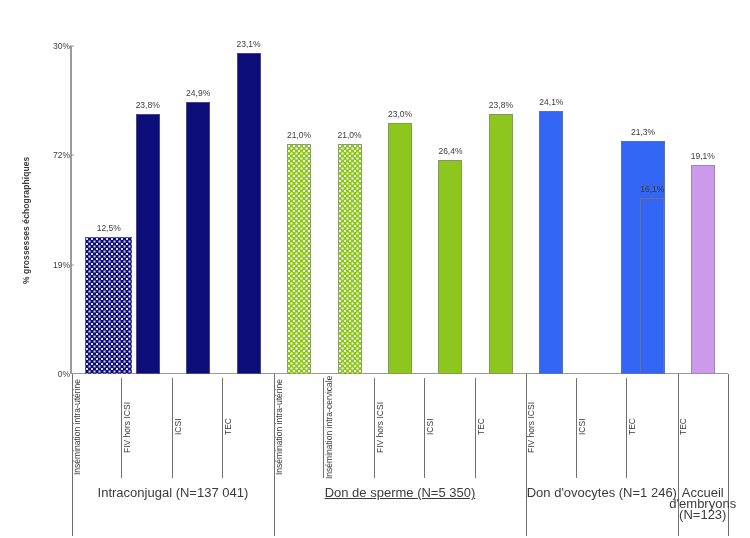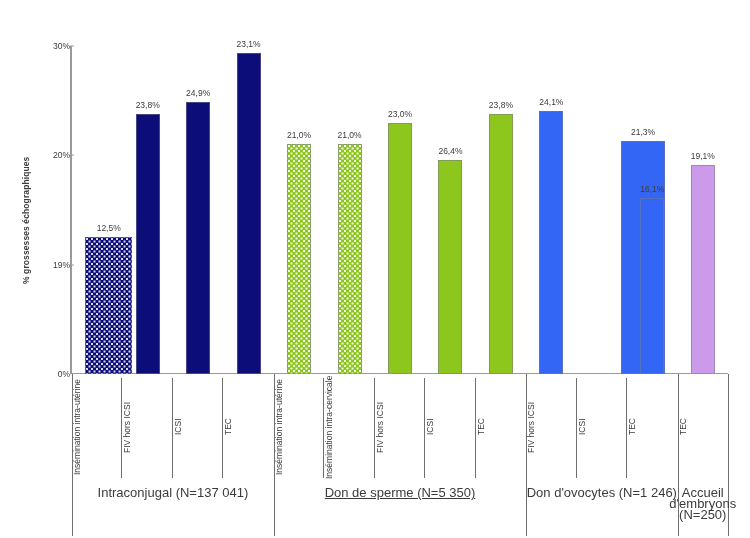--- a/index.html
+++ b/index.html
@@ -164,21 +164,21 @@
 <div id="chart-root">
 
   <div class="y-axis-title">% grossesses échographiques</div>
 
   <div class="y-axis-line"></div>
   <div class="baseline"></div>
 
   <div class="y-ticks-wrap" id="y-ticks">
       <div class="y-tick-label" style="top: 374px;">0%</div>
       <div class="y-tick-label" style="top: 264.667px;">19%</div>
-      <div class="y-tick-label" style="top: 155.333px;">20%</div>
+      <div class="y-tick-label" style="top: 155.333px;">72%</div>
       <div class="y-tick-label" style="top: 46px;">30%</div>
     </div>
   <div id="y-tick-marks">
       <div class="y-tick-mark" style="top: 264.667px;"></div>
       <div class="y-tick-mark" style="top: 155.333px;"></div>
       <div class="y-tick-mark" style="top: 46px;"></div>
     </div>
 
   <div class="plot" id="plot">
       <div class="bar" style="left: 13.2308px; width: 47px; height: 136.667px;">
@@ -301,18 +301,18 @@
       </div>
       <div class="group-label" style="left: 454.154px; width: 151.385px;">
         <div>
           <span>Don d'ovocytes (N=1 246)</span>
         </div>
       </div>
       <div class="group-label" style="left: 605.538px; width: 50.4615px;">
         <div>
           <span>Accueil</span>
           <span>d'embryons</span>
-          <span>(N=250)</span>
+          <span>(N=123)</span>
         </div>
       </div>
     </div>
 
 </div>
 
 </body></html>

